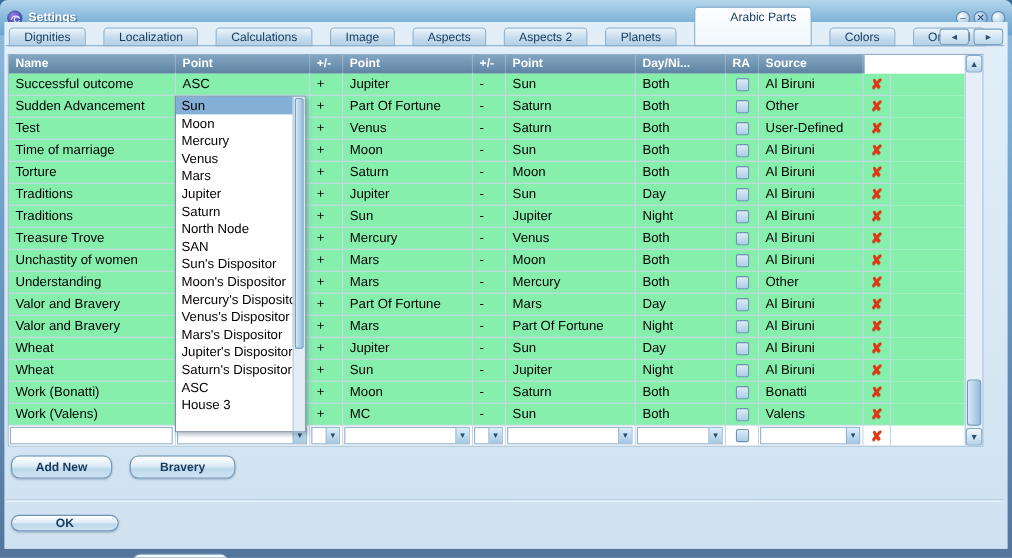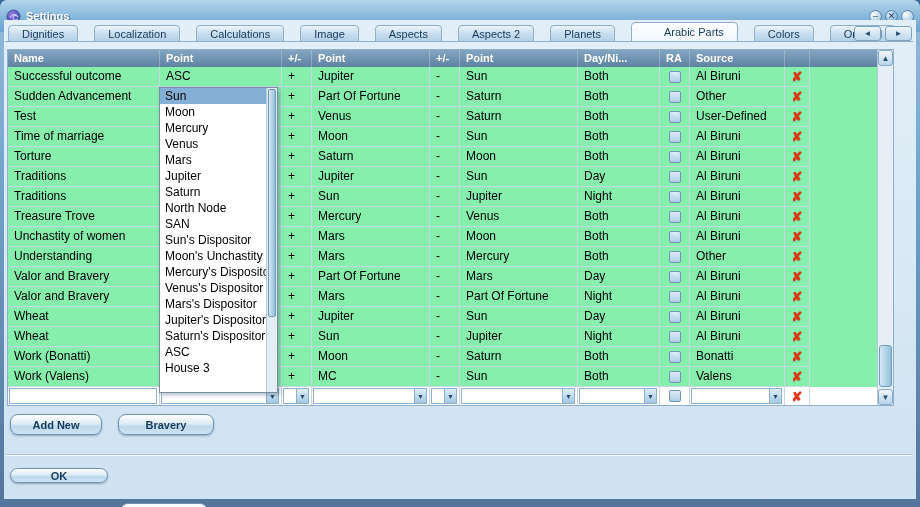--- a/index.html
+++ b/index.html
@@ -24,32 +24,32 @@
 
   .panel { position: absolute; left: 4px; top: 20px; width: 912px; height: 479px;
     background: linear-gradient(180deg,#e3eff8 0%,#cfe2f1 100%); }
 
   .tabstrip { position: absolute; left: 8px; top: 22px; height: 20px; display: flex; align-items: flex-end; z-index: 2; }
   .tabline { position: absolute; left: 5px; top: 41px; width: 908px; height: 1px; background: #8fb0cc; z-index: 1; }
   .tab { border: 1px solid #8fb0cc; border-radius: 4px 4px 0 0;
     background: linear-gradient(180deg,#ecf5fb 0%,#c6dcee 55%,#b4d1e6 100%);
     margin-right: 16px; padding: 0 13px; font-size: 11px; color: #17395c;
     height: 17px; line-height: 16px; white-space: nowrap; position: relative; z-index: 2; }
-  .tab.active { height: 20px; line-height: 19px;
+  .tab.active { height: 36px; line-height: 19px;
     background: linear-gradient(180deg,#fdfeff 0%,#f0f7fc 100%); z-index: 4; padding-left: 32px; }
   .tab-nav { position: absolute; right: 8px; top: 26px; display: flex; gap: 4px; z-index: 2; }
   .tab-arrow { width: 27px; height: 15px; border: 1px solid #7fa2c0; border-radius: 3px;
     background: linear-gradient(180deg,#eef6fc 0%,#bcd7ea 100%); font-size: 8px; color: #2b4f70;
     display: flex; align-items: center; justify-content: center; }
 
   .listbox { position: absolute; left: 7px; top: 49px; width: 887px; height: 357px;
     border: 1px solid #8fb0cc; background: #fff; z-index: 2; }
   .hdr, .row, .editor-row { display: grid;
     grid-template-columns: 152px 122px 30px 118px 30px 118px 82px 30px 95px 25px 1fr; }
-  .hdr { width: 869px; height: 17px; background: linear-gradient(180deg,#82a6c2 0%,#5e82a2 100%); }
+  .hdr { width: 778px; height: 17px; background: linear-gradient(180deg,#82a6c2 0%,#5e82a2 100%); }
   .hcell { font-size: 11px; font-weight: bold; color: #fff; line-height: 17px; padding-left: 6px;
     border-right: 1px solid rgba(255,255,255,.25); white-space: nowrap; overflow: hidden; }
   .hcell.fill { border-right: none; }
   .body-rows { position: absolute; left: 0; top: 17px; width: 869px; }
   .row { height: 20px; background: #86efac; }
   .cell { font-size: 12px; color: #000; line-height: 19px; padding-left: 6px;
     border-right: 1px solid #c6d8e8; border-bottom: 1px solid #c6d8e8;
     white-space: nowrap; overflow: hidden; }
   .cell.center { padding-left: 0; display: flex; align-items: center; justify-content: center; }
   .cell.fill { border-right: none; border-bottom: none; }
@@ -539,21 +539,21 @@
         <div class="dd-item">Jupiter</div>
 
         <div class="dd-item">Saturn</div>
 
         <div class="dd-item">North Node</div>
 
         <div class="dd-item">SAN</div>
 
         <div class="dd-item">Sun's Dispositor</div>
 
-        <div class="dd-item">Moon's Unchastity</div>
+        <div class="dd-item">Moon's Dispositor</div>
 
         <div class="dd-item">Mercury's Dispositor</div>
 
         <div class="dd-item">Venus's Dispositor</div>
 
         <div class="dd-item">Mars's Dispositor</div>
 
         <div class="dd-item">Jupiter's Dispositor</div>
 
         <div class="dd-item">Saturn's Dispositor</div>

